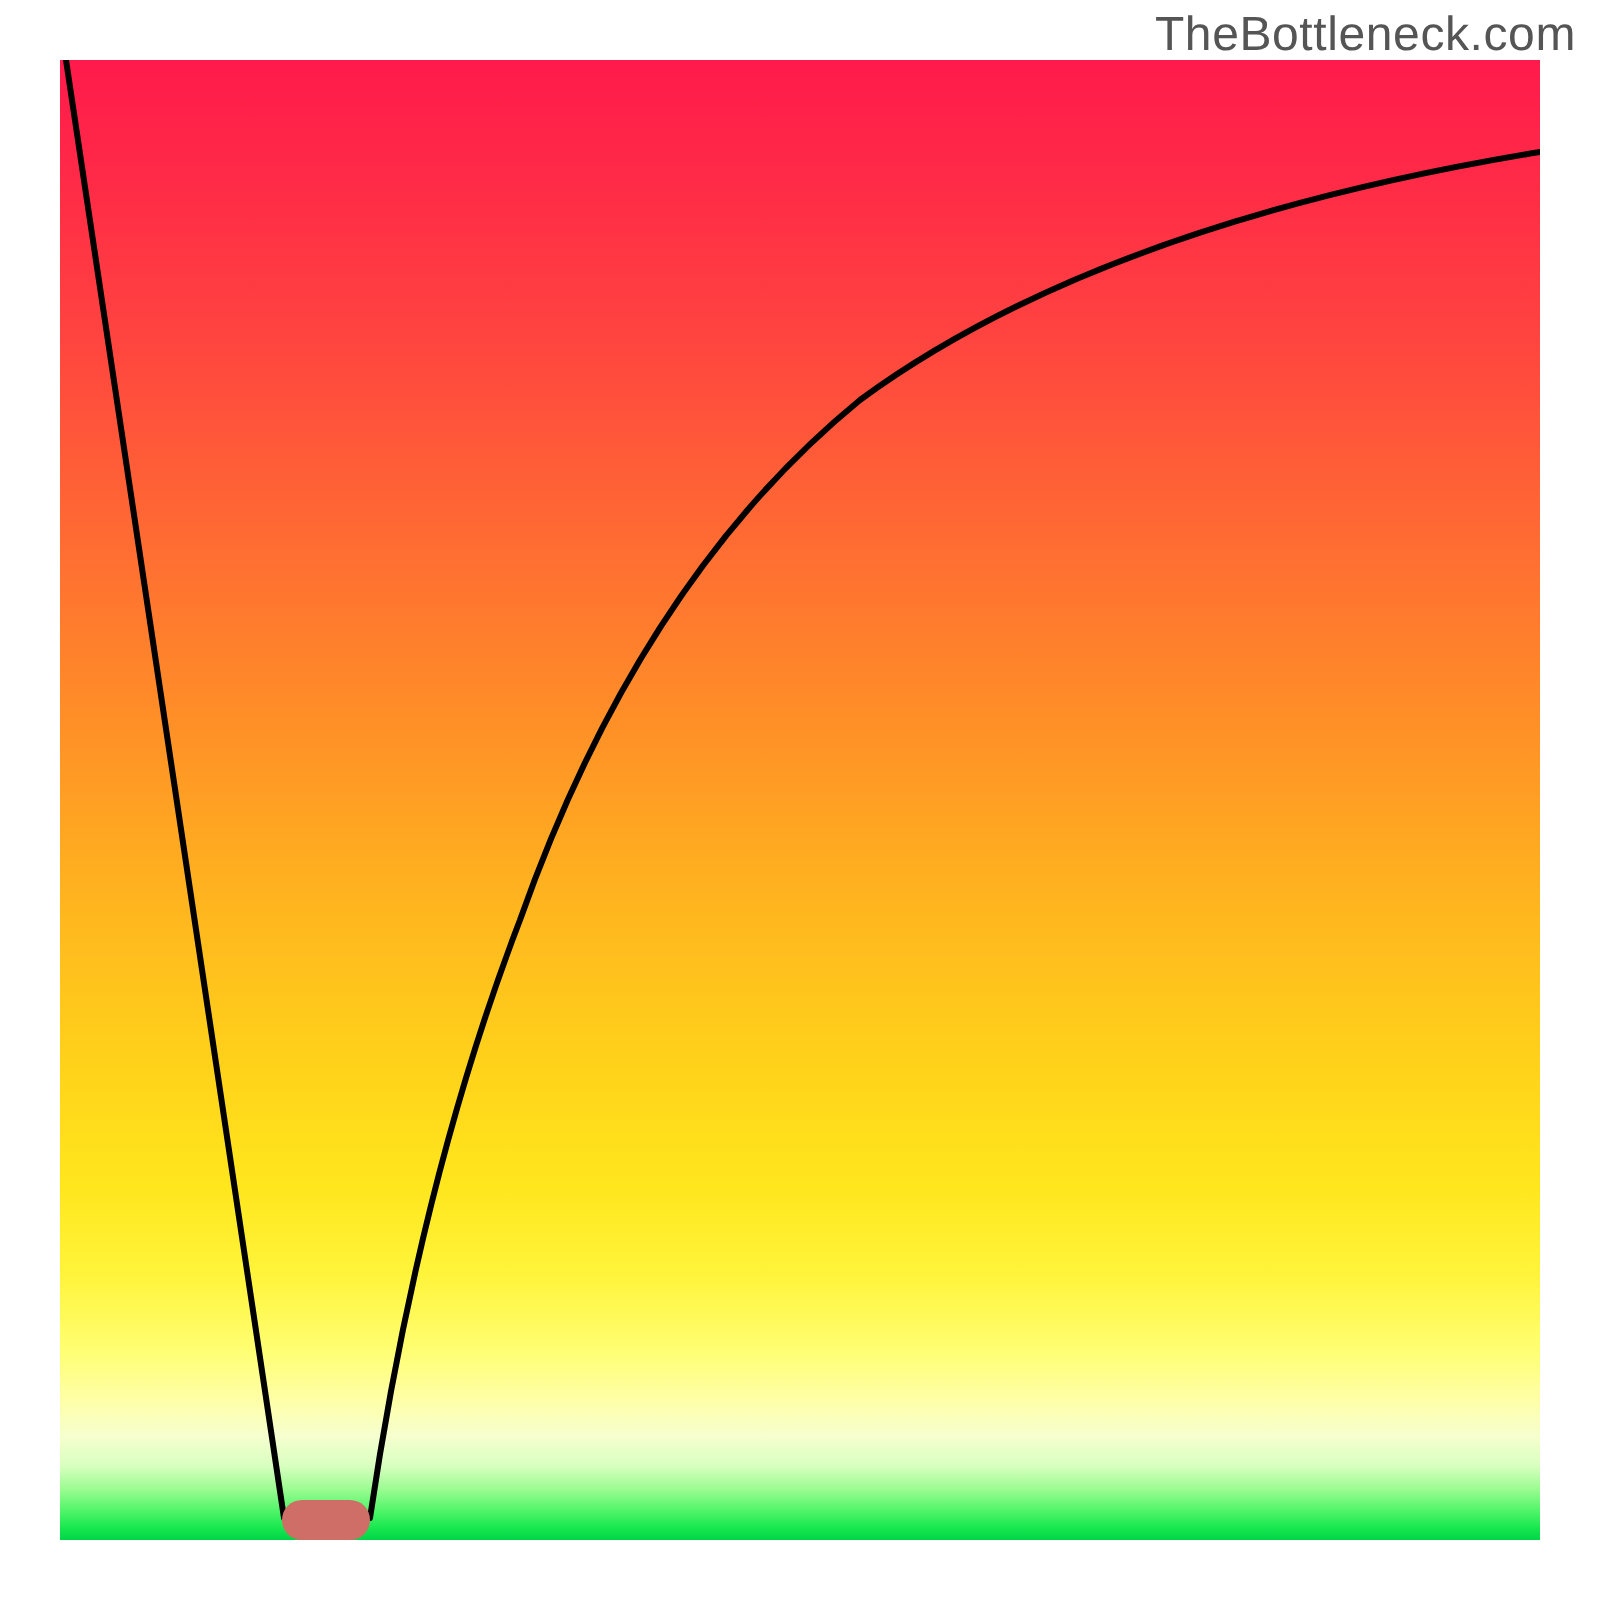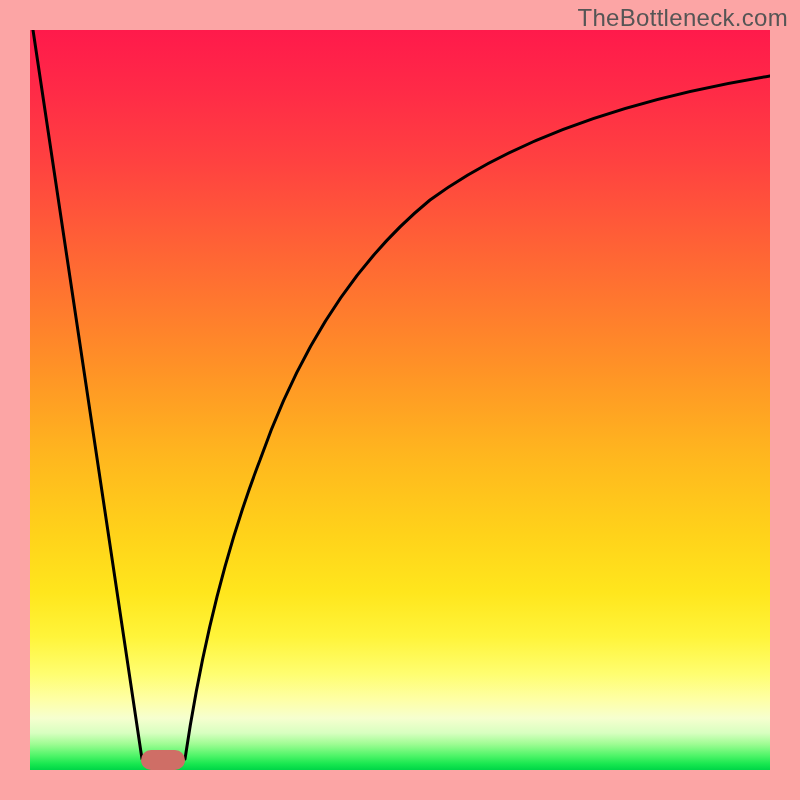--- a/index.html
+++ b/index.html
@@ -10,21 +10,21 @@
     overflow: hidden;
     background: #000;
     font-family: Arial, Helvetica, sans-serif;
   }
   .frame {
     position: absolute;
     left: 0;
     top: 0;
     width: 800px;
     height: 800px;
-    background: #fca5a5;
+    background: #ffffff;
   }
   .watermark {
     position: absolute;
     top: 4px;
     right: 12px;
     color: #555;
     font-size: 24px;
     letter-spacing: 0.3px;
     z-index: 10;
     user-select: none;

